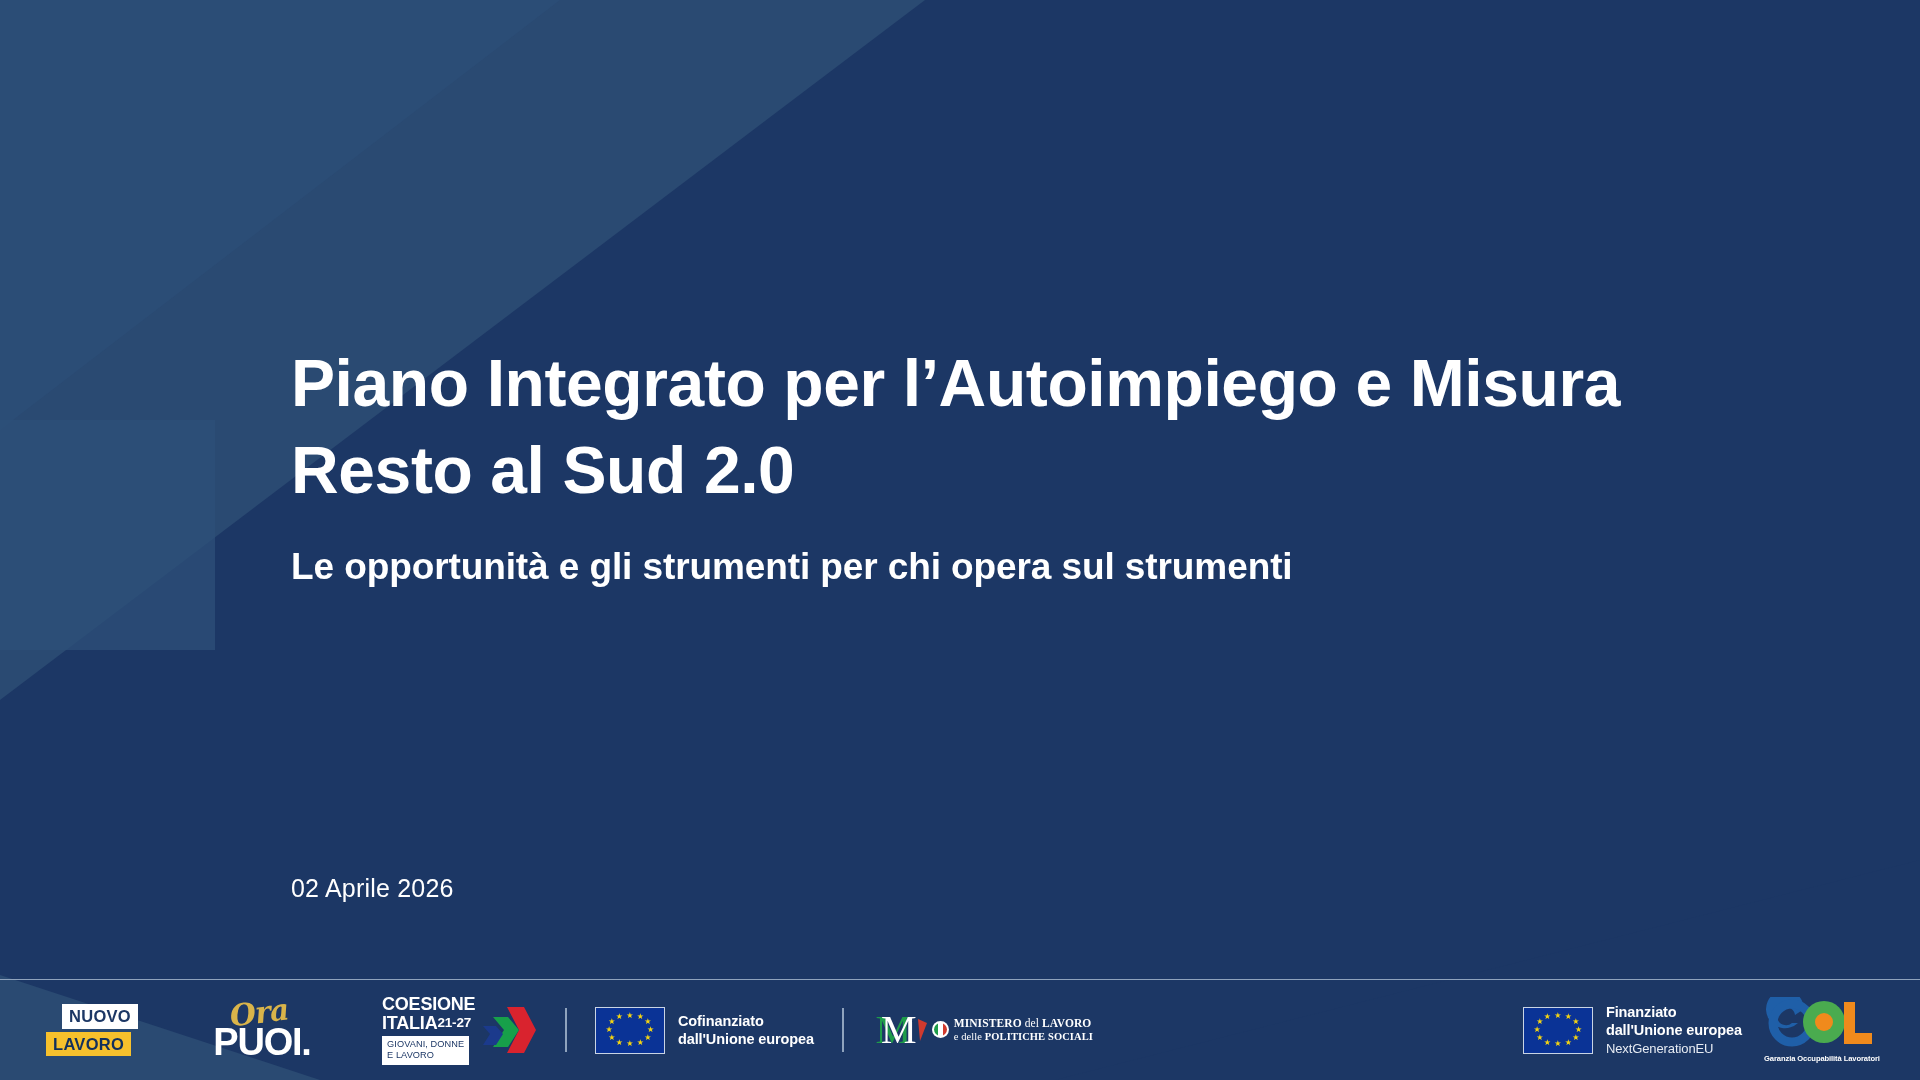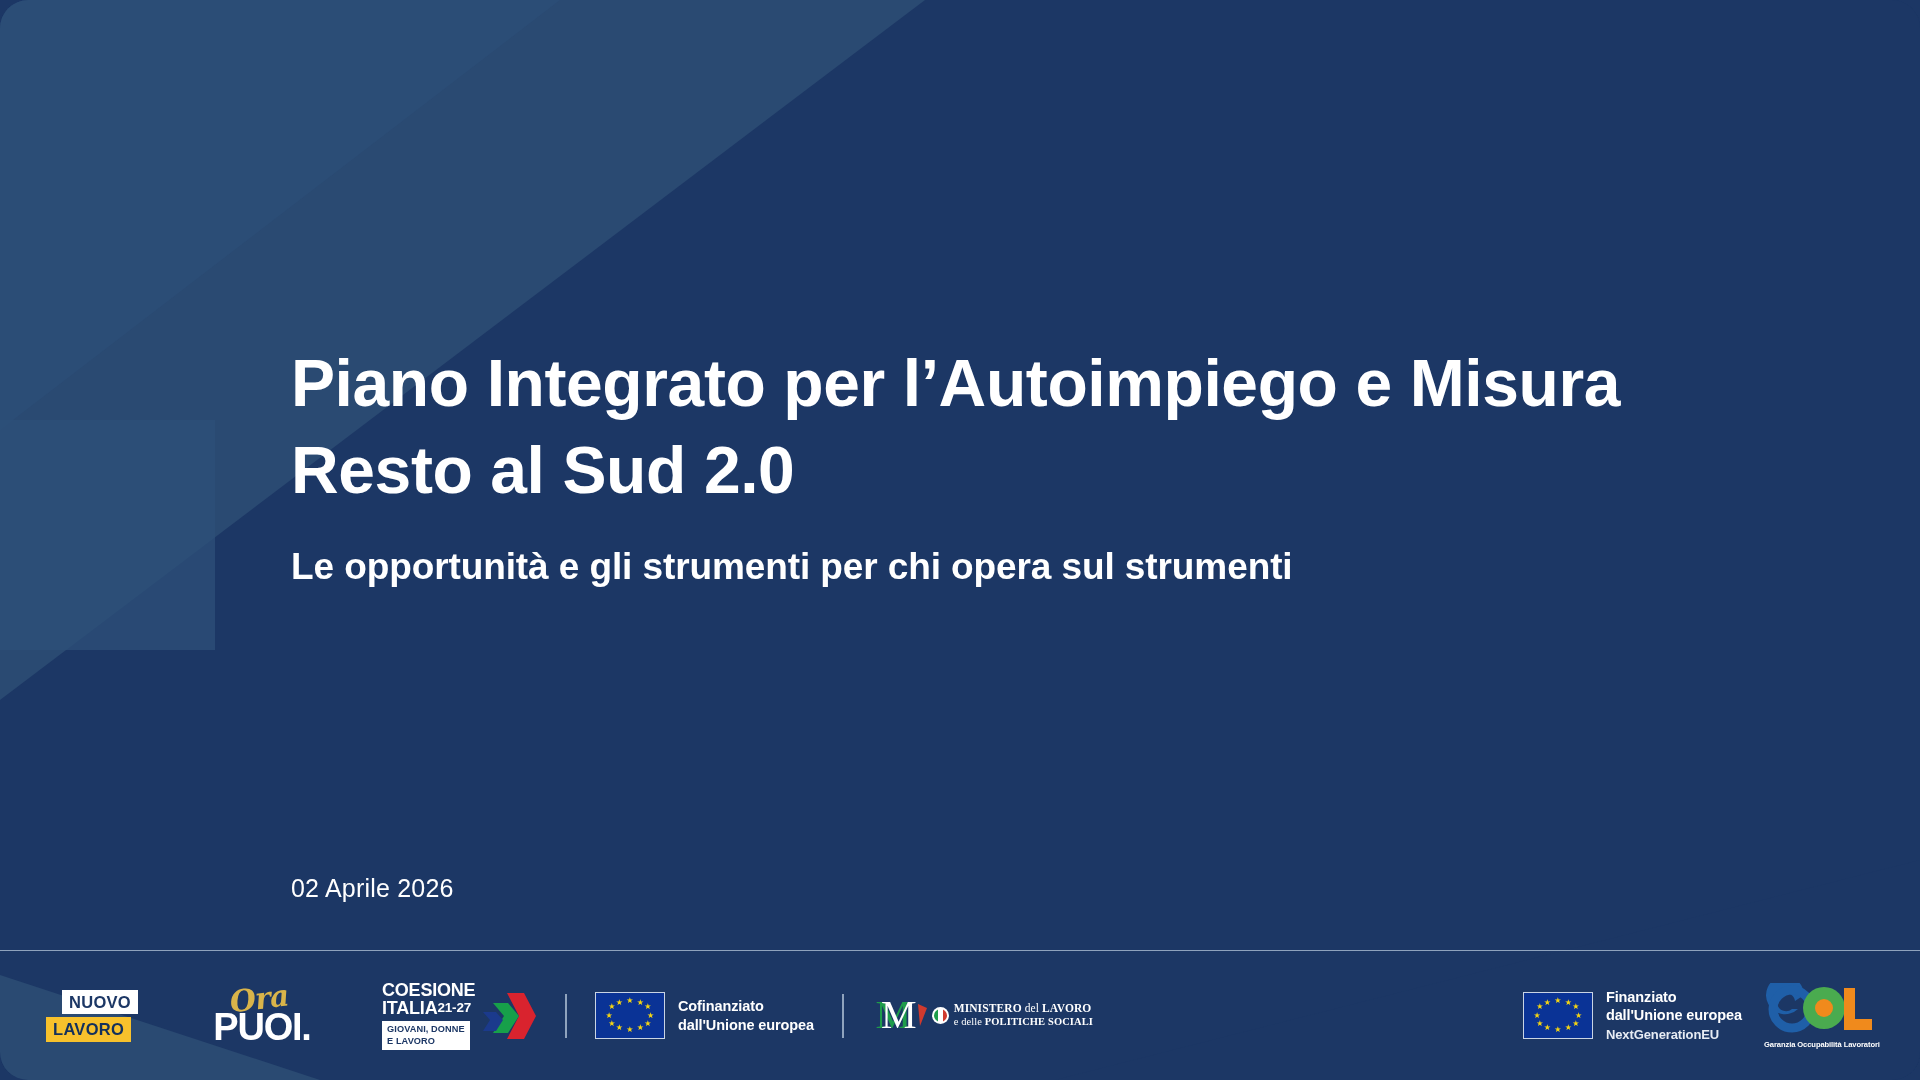--- a/index.html
+++ b/index.html
@@ -10,21 +10,20 @@
     background:#1c3765;
     position:relative;
   }
 
   
   .slide {
     position:absolute; inset:0;
     width:1920px; height:1080px;
     background:#1c3765;
     overflow:hidden;
-    border-radius:28px;
   }
 
   
   .bg-layer { position:absolute; inset:0; width:100%; height:100%; }
   .bg-layer svg { display:block; width:1920px; height:1080px; }
 
   
   .content {
     position:absolute;
     left:291px;
@@ -56,21 +55,21 @@
     font-size:25px;
     font-weight:normal;
     letter-spacing:0.2px;
     z-index:5;
   }
 
   
   .footer {
     position:absolute;
     left:0; bottom:0;
-    width:1920px; height:130px;
+    width:1920px; height:101px;
     border-top:1.5px solid #8fa3bd;
     z-index:6;
     display:flex;
     align-items:center;
   }
   .footer-left {
     display:flex;
     align-items:center;
     gap:0px;
     padding-left:46px;
@@ -114,41 +113,41 @@
   }
 
   
   .logo-coesione { display:flex; align-items:center; flex:none; margin-left:70px; }
   .ci-text-wrap { line-height:1; }
   .ci-main { color:#ffffff; font-weight:bold; font-size:18px;
              letter-spacing:-0.2px; line-height:1.02; }
   .ci-years { font-size:13.5px; vertical-align:2px;margin-top:11px; }
   .ci-sub {
     background:#ffffff; color:#1c3765;
-    font-weight:bold; font-size:9.2px;
+    font-weight:normal; font-size:9.2px;
     line-height:1.25; letter-spacing:0.1px;
     padding:3px 5px 3px 5px;
     margin-top:4px; display:inline-block;
     position:relative;
   }
   .ci-chev { margin-left:2px; flex:none; }
 
   
   .logo-eu { display:flex; align-items:center; gap:13px; flex:none; }
   .eu-flag {
     width:70px; height:47px; background:#0a3396;
     border:1.5px solid #c9d4e4; position:relative; flex:none;
   }
   .eu-flag .star {
     position:absolute; color:#f5d513; font-size:8px;
     line-height:1; transform:translate(-50%,-50%);
   }
   .eu-text { color:#ffffff; font-weight:bold; font-size:14.5px;
              line-height:1.26; letter-spacing:-0.1px; }
-  .eu-sub { font-weight:bold; font-size:13px; color:#e7ecf4; margin-top:2px; }
+  .eu-sub { font-weight:normal; font-size:13px; color:#e7ecf4; margin-top:2px; }
 
   
   .logo-ministero { display:flex; align-items:center; flex:none; margin-left:4px; }
   .min-M {
     font-family:"Liberation Serif", serif;
     font-size:40px; line-height:0.82;
     font-weight:normal; flex:none;
     letter-spacing:-2px;
   }
   .min-M .g { color:#1e9c4a; }

